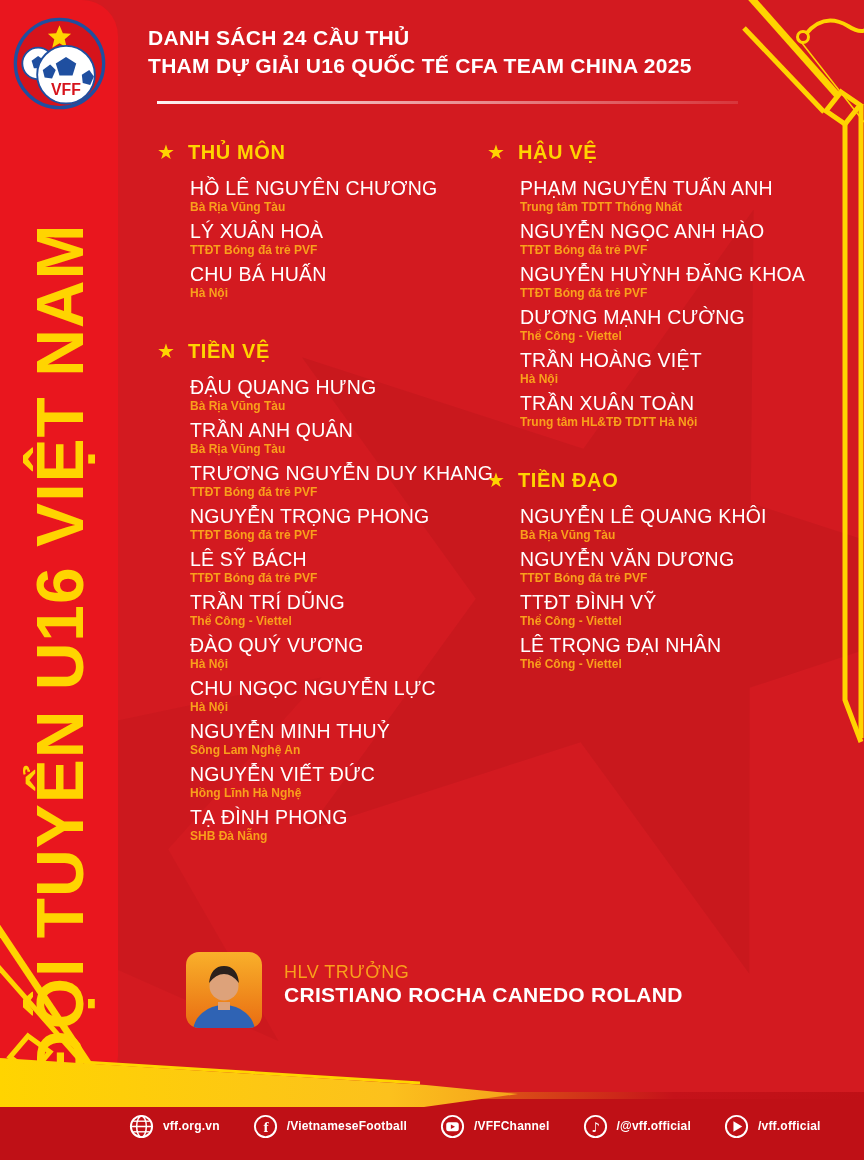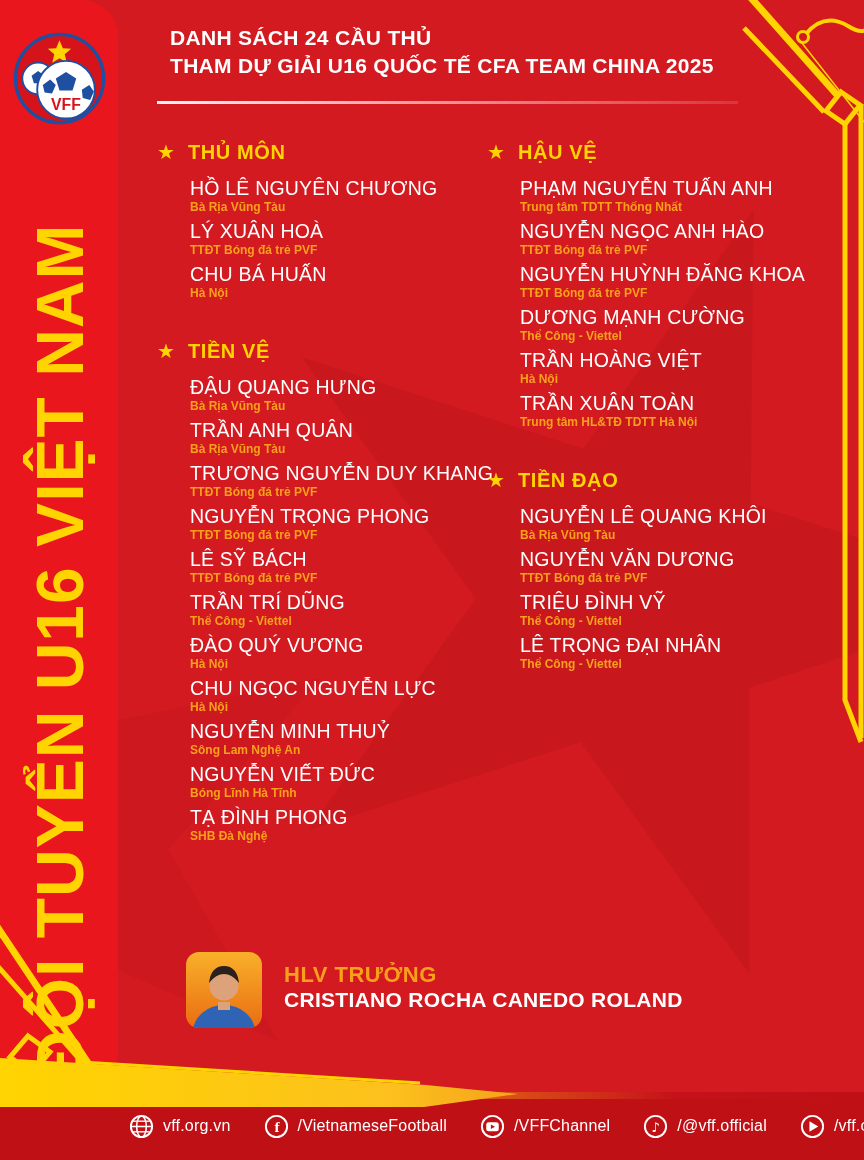--- a/index.html
+++ b/index.html
@@ -20,31 +20,31 @@
     position:absolute; left:-260px; top:520px; width:620px; height:620px;
     background:rgba(70,0,6,0.05);
     clip-path:polygon(50% 0%, 61% 35%, 98% 35%, 68% 57%, 79% 91%, 50% 70%, 21% 91%, 32% 57%, 2% 35%, 39% 35%);
     transform:rotate(-12deg);
   }
   .side-strip {
     position:absolute; left:0; top:0; width:118px; height:1092px;
     background:var(--strip-bg,#e9161e);
     border-radius:0 36px 36px 0;
   }
-  .vff-logo { position:absolute; left:13px; top:32px; width:93px; height:93px; }
+  .vff-logo { position:absolute; left:13px; top:17px; width:93px; height:93px; }
   .vertical-title {
     position:absolute; left:22px; top:1078px;
     transform:rotate(-90deg); transform-origin:0 0;
     white-space:nowrap;
     font-size:66px; font-weight:700; letter-spacing:1px;
     color:var(--yellow,#ffd400);
   }
   .decor { position:absolute; left:0; top:0; z-index:5; pointer-events:none; }
 
-  .header { position:absolute; left:170px; top:24px; z-index:3; }
+  .header { position:absolute; left:148px; top:24px; z-index:3; }
   .header .hline {
     color:#fff; font-size:21px; font-weight:700; line-height:28px; letter-spacing:0.3px;
   }
   .underline {
     position:absolute; left:157px; top:101px; width:581px; height:2.5px;
     background:linear-gradient(90deg, rgba(255,255,255,0.95), rgba(255,255,255,0.12));
     z-index:3;
   }
 
   .col { position:absolute; top:139px; z-index:3; }
@@ -53,38 +53,38 @@
   .section:not(:first-child) { margin-top:37px; }
   .sec-head { display:flex; align-items:center; gap:13px; line-height:26px; margin-bottom:12px; }
   .sec-star { color:var(--yellow,#ffd400); font-size:20px; }
   .sec-title { color:var(--yellow,#ffd400); font-size:20px; font-weight:700; letter-spacing:0.6px; }
   .player { margin-bottom:5px; padding-left:33px; white-space:nowrap; }
   .p-name { color:#fff; font-size:19.5px; font-weight:400; line-height:22px; letter-spacing:0.2px; }
   .p-club { color:var(--orange,#f9a01b); font-size:12px; font-weight:700; line-height:16px; }
 
   .coach { position:absolute; left:186px; top:952px; display:flex; gap:22px; z-index:3; }
   .coach-photo { width:76px; height:76px; border-radius:13px; overflow:hidden; }
-  .coach-label { margin-top:10px; color:var(--orange,#f9a01b); font-size:22px; font-weight:700; letter-spacing:0.5px; }
+  .coach-label { margin-top:10px; color:var(--orange,#f9a01b); font-size:18px; font-weight:400; letter-spacing:0.5px; }
   .coach-name { color:#fff; font-size:21px; font-weight:700; letter-spacing:0.3px; }
 
   .footer {
     position:absolute; left:0; bottom:0; width:864px; height:68px;
     background:var(--footer-bg,#bf1016); z-index:4;
   }
   .footer-grad {
     position:absolute; left:0; top:0; width:864px; height:7px;
     background:linear-gradient(90deg,#e44a1a 0%, #f08b14 40%, #c5121a 78%, #bf1016 100%);
   }
   .footer-row {
     position:absolute; left:128px; top:0; height:68px;
     display:flex; align-items:center; gap:32px;
   }
   .f-item { display:flex; align-items:center; gap:8px; cursor:pointer; }
   .f-icon { width:27px; height:27px; display:block; }
-  .f-label { color:#fff; font-size:16px; font-weight:400; letter-spacing:0.2px; }
+  .f-label { color:#fff; font-size:12px; font-weight:700; letter-spacing:0.2px; }
 </style>
 </head>
 <body>
 
 <div class="page" style="--main-bg: #d31a20; --strip-bg: #e9161e; --footer-bg: #bf1016; --yellow: #ffd400; --orange: #f9a01b;">
 
   <div class="watermark-star"></div>
   <div class="watermark-star2"></div>
 
   <div class="side-strip"></div>
@@ -192,25 +192,25 @@
         <div class="player">
           <div class="p-name">CHU NGỌC NGUYỄN LỰC</div>
           <div class="p-club">Hà Nội</div>
         </div>
         <div class="player">
           <div class="p-name">NGUYỄN MINH THUỶ</div>
           <div class="p-club">Sông Lam Nghệ An</div>
         </div>
         <div class="player">
           <div class="p-name">NGUYỄN VIẾT ĐỨC</div>
-          <div class="p-club">Bóng Lĩnh Hà Tĩnh</div>
+          <div class="p-club">Hồng Lĩnh Hà Nghệ</div>
         </div>
         <div class="player">
           <div class="p-name">TẠ ĐÌNH PHONG</div>
-          <div class="p-club">SHB Đà Nghệ</div>
+          <div class="p-club">SHB Đà Nẵng</div>
         </div>
       </div>
     </div>
   <div class="col col-right">
       <div class="section">
         <div class="sec-head">
           <span class="sec-star">★</span>
           <span class="sec-title">HẬU VỆ</span>
         </div>
         <div class="player">
@@ -245,21 +245,21 @@
         </div>
         <div class="player">
           <div class="p-name">NGUYỄN LÊ QUANG KHÔI</div>
           <div class="p-club">Bà Rịa Vũng Tàu</div>
         </div>
         <div class="player">
           <div class="p-name">NGUYỄN VĂN DƯƠNG</div>
           <div class="p-club">TTĐT Bóng đá trẻ PVF</div>
         </div>
         <div class="player">
-          <div class="p-name">TRIỆU ĐÌNH VỸ</div>
+          <div class="p-name">TTĐT ĐÌNH VỸ</div>
           <div class="p-club">Thể Công - Viettel</div>
         </div>
         <div class="player">
           <div class="p-name">LÊ TRỌNG ĐẠI NHÂN</div>
           <div class="p-club">Thể Công - Viettel</div>
         </div>
       </div>
     </div>
 
   <div class="coach">

